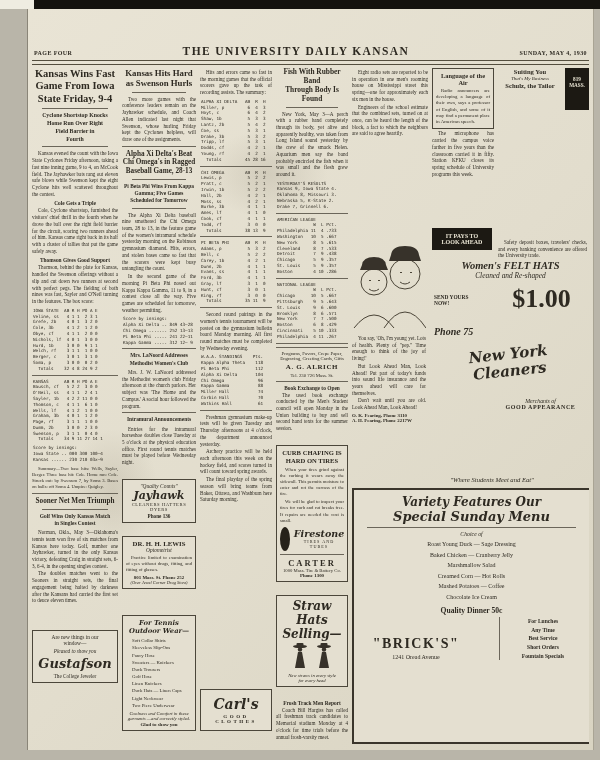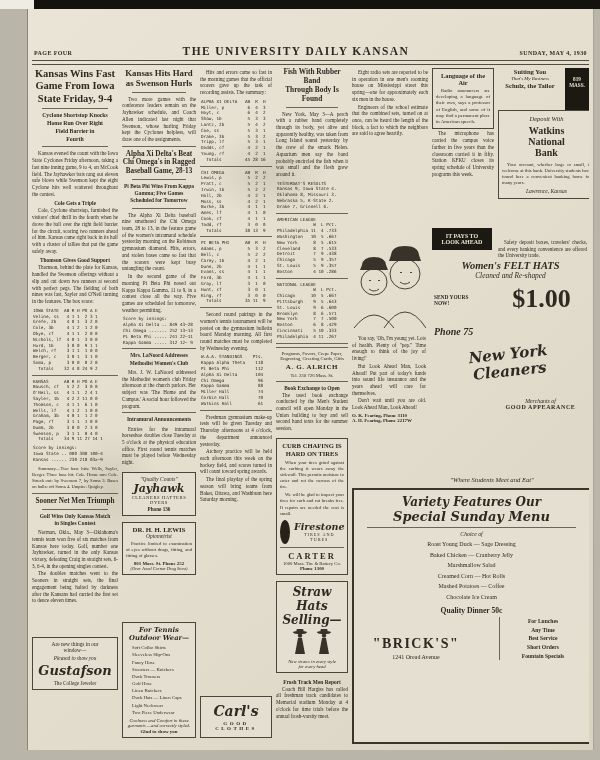--- a/index.html
+++ b/index.html
@@ -24,21 +24,21 @@
   .hl2{font-size:8.8px;font-weight:bold;text-align:center;line-height:1.18;margin:0 0 2px}
   .hl3{font-size:7.2px;font-weight:bold;text-align:center;line-height:1.2;margin:3px 0 2px}
   .deck{font-size:5.8px;font-weight:bold;text-align:center;line-height:1.35;margin:2px 0}
   .deck2{font-size:5.4px;font-weight:bold;text-align:center;line-height:1.35;margin:2px 0}
   .sub{font-size:5.4px;font-weight:bold;text-align:center;margin:3px 0 1px}
   .bodytext{font-size:5.1px;line-height:1.32;text-align:justify;text-indent:6px;margin:1px 0}
   .tbl{font-family:"DejaVu Sans Mono",monospace;font-size:4.3px;line-height:1.35;
        white-space:pre;margin:3px 0 3px 1px}
   .rule{border-top:1px solid #6b665a;margin:3px 10px}
   .rulew{border-top:1px solid #6b665a;margin:3px 0}
-  .adbox{border:1px solid #4b463a;padding:3px;margin:6px 0;text-align:center;background:#e4dfd0}
+  .adbox{border:1px solid #4b463a;padding:3px;margin:13px 0;text-align:center;background:#e4dfd0}
   .pin{position:absolute;left:0;right:0}
   .script{font-family:"DejaVu Serif",serif;font-style:italic;font-weight:bold}
   .darkbox{background:#1c1913;color:#eae5d4;font-weight:bold;text-align:center}
   .abs{position:absolute}
   .tire{display:inline-block;width:14px;height:14px;border:5px solid #26221a;border-radius:50%}
   .just{text-align:justify;text-indent:5px}
 </style>
 </head>
 <body>
 
@@ -280,21 +280,21 @@
     </div>
 
     <h3 class="sub">Book Exchange to Open</h3>
     <p class="bodytext">The used book exchange conducted by the Men's Student council will open Monday in the Union building to buy and sell second hand texts for the summer session.</p>
 
     <div class="adbox">
       <div class="pre" style="font-size:6.6px;font-weight:bold;line-height:1.2">CURB CHAFING IS
 HARD ON TIRES</div>
       <div class="just" style="font-size:4.7px;line-height:1.3;margin:2px 0">When your tires grind against the curbing it wears away the sidewall. This permits moisture to enter and rot the carcass of the tire.</div>
       <div class="just" style="font-size:4.7px;line-height:1.3;margin:2px 0">We will be glad to inspect your tires for curb and rut breaks free. If repairs are needed the cost is small.</div>
-      <div style="display:flex;align-items:center;gap:4px;margin:3px 0">
+      <div style="display:flex;align-items:center;justify-content:center;gap:4px;margin:3px 0">
         <span class="tire"></span>
         <span>
           <span class="script" style="font-size:9.5px;display:block">Firestone</span>
           <span style="font-size:4.2px;letter-spacing:1px;display:block">TIRES AND TUBES</span>
         </span>
       </div>
       <div class="rulew"></div>
       <div style="font-size:8.5px;font-weight:bold;letter-spacing:2px">CARTER</div>
       <div style="font-size:4.7px">1000 Mass.   Tire &amp; Battery Co.</div>
       <div style="font-size:4.9px;font-weight:bold">Phone 1300</div>
@@ -340,28 +340,20 @@
     <div class="abs" style="left:146px;top:0;width:91px;display:flex;gap:3px">
       <div style="flex:1;text-align:center">
         <div style="font-size:6.6px;font-weight:bold">Suiting You</div>
         <div style="font-size:4.9px;font-style:italic;margin:1px 0">That's My Business</div>
         <div style="font-size:6.6px;font-weight:bold">Schulz, the Tailor</div>
       </div>
       <div class="darkbox pre" style="width:24px;height:34px;font-size:5.2px;padding-top:8px">819
 MASS.</div>
     </div>
 
-    <div class="abs" style="left:146px;top:42px;width:89px;border:1px solid #4b463a;padding:4px 3px;text-align:center;background:#e4dfd0">
-      <div style="font-size:6.6px;font-style:italic">Deposit With</div>
-      <div class="pre" style="font-size:10px;font-weight:bold;line-height:1.12;margin:3px 0">Watkins
-National
-Bank</div>
-      <div class="just" style="font-size:4.7px;line-height:1.3;margin:2px 0">Your account, whether large or small, is welcome at this bank. University students have found here a convenient banking home for many years.</div>
-      <div style="font-size:5.6px;font-style:italic">Lawrence, Kansas</div>
-    </div>
 
     <p class="bodytext abs" style="left:146px;top:170px;width:89px">Safety deposit boxes, travelers' checks, and every banking convenience are offered the University trade.</p>
 
     <div class="darkbox pre abs" style="left:80px;top:160px;width:60px;font-size:6px;padding:5px 0">IT PAYS TO
 LOOK AHEAD</div>
 
     <svg class="abs" style="left:0;top:164px" width="74" height="96" viewBox="0 0 74 96">
       <g stroke="#4a4437" fill="none" stroke-width="1">
         <circle cx="22" cy="50" r="13"></circle>
         <path d="M17 48 q1 2 2 0 M26 48 q1 2 2 0"></path>

